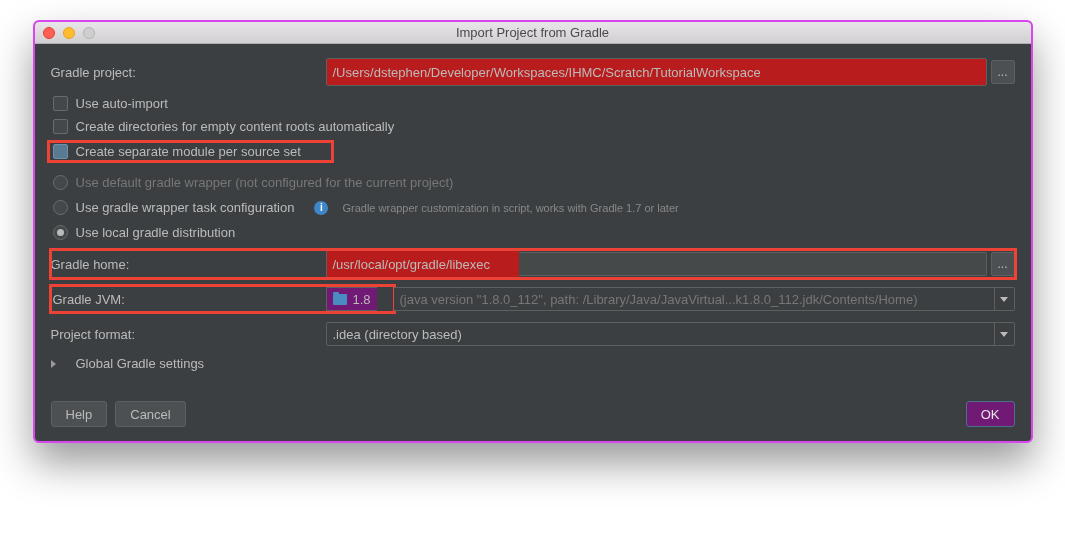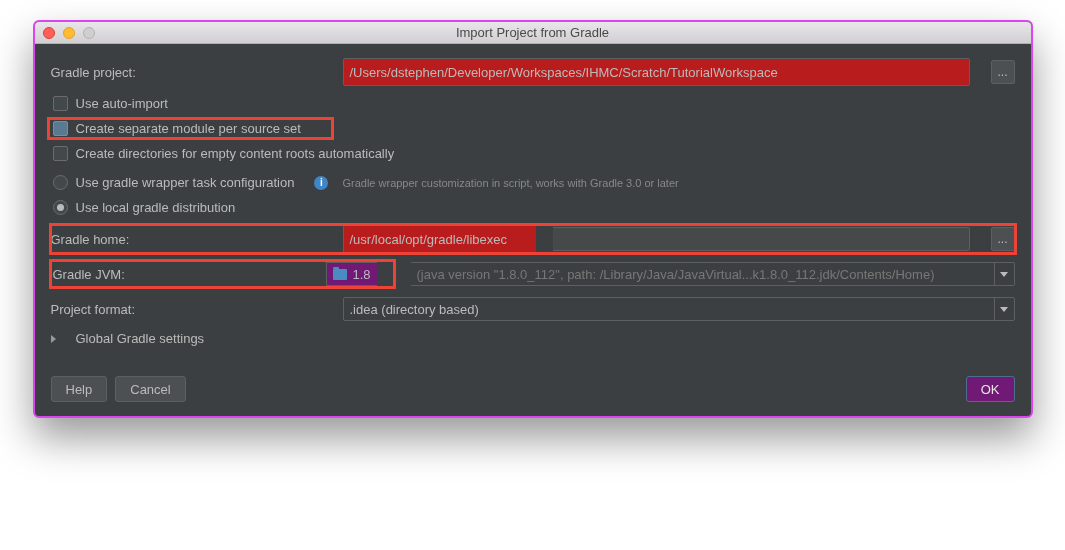--- a/index.html
+++ b/index.html
@@ -49,21 +49,20 @@
     color: #4a4a4a;
   }
   .content {
     padding: 14px 16px 16px 16px;
   }
   .row {
     display: flex;
     align-items: center;
     margin-bottom: 10px;
     min-height: 24px;
-    gap: 17px;
   }
   .label-col {
     width: 275px;
     flex-shrink: 0;
     color: #bbbbbb;
   }
   .field {
     flex: 1;
     background: #b91c1c;
     border: 1px solid #5e6060;
@@ -272,38 +271,42 @@
       <div class="btn-ellipsis">
         <span>...</span>
       </div>
     </div>
 
     <div class="checkbox-row">
       <span class="checkbox"></span>
       <span>Use auto-import</span>
     </div>
 
+    <div class="checkbox-row">
+      <span class="checkbox"></span>
+      <span>Create directories for empty content roots automatically</span>
+    </div>
+
     <div class="checkbox-row highlight-red" style="width:283px; padding:2px 2px 2px 4px; margin-left:-2px;">
       <span class="checkbox hl"></span>
       <span>Create separate module per source set</span>
     </div>
 
-    <div class="checkbox-row">
-      <span class="checkbox"></span>
-      <span>Create directories for empty content roots automatically</span>
-    </div>
-
     <div style="height:6px"></div>
 
+    <div class="radio-row">
+      <span class="radio"></span>
+      <span class="disabled">Use default gradle wrapper (not configured for the current project)</span>
+    </div>
 
     <div class="radio-row">
       <span class="radio"></span>
       <span>Use gradle wrapper task configuration</span>
       <span class="info-icon">i</span>
-      <span class="hint">Gradle wrapper customization in script, works with Gradle 3.0 or later</span>
+      <span class="hint">Gradle wrapper customization in script, works with Gradle 1.7 or later</span>
     </div>
 
     <div class="radio-row">
       <span class="radio selected"></span>
       <span>Use local gradle distribution</span>
     </div>
 
     <div class="row highlight-red" style="margin-bottom:8px;">
       <div class="label-col">Gradle home:</div>
       <div class="field" style="max-width:193px; border-right:none; border-radius:2px 0 0 2px;">

